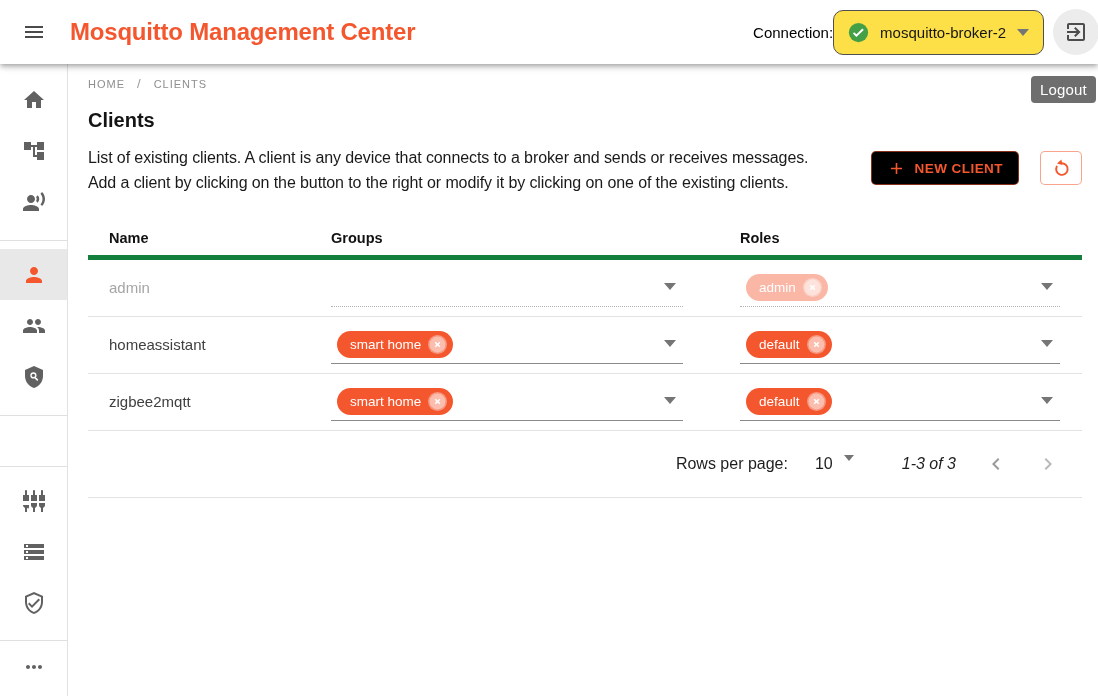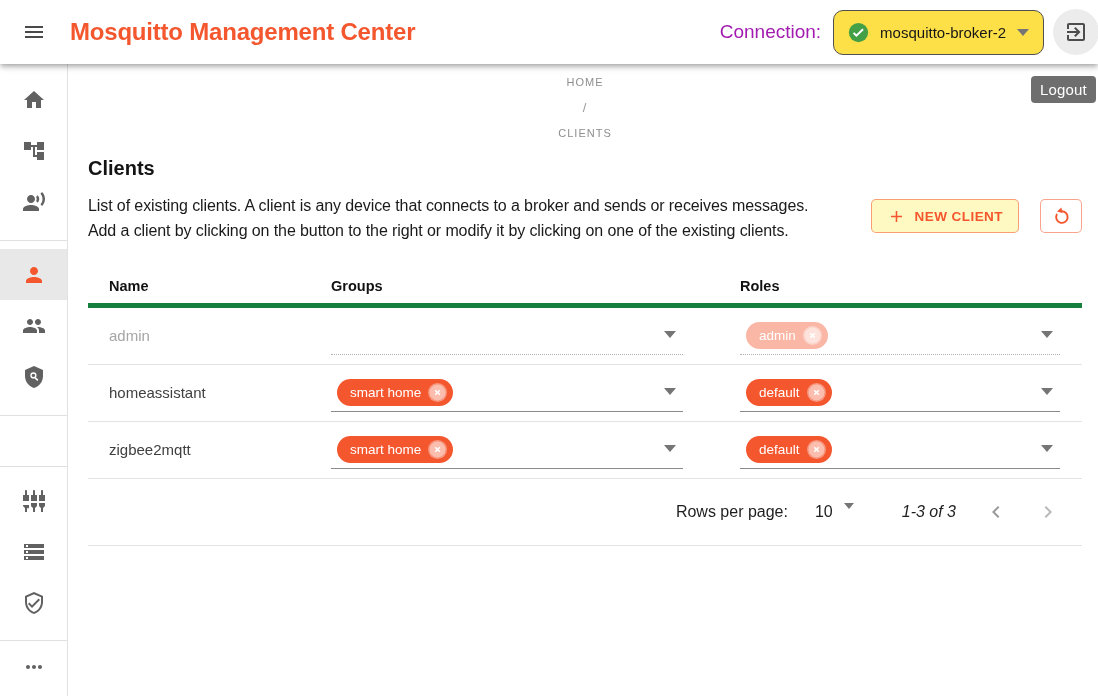--- a/index.html
+++ b/index.html
@@ -18,21 +18,21 @@
   
   .appbar{
     position:fixed;top:0;left:0;right:0;height:64px;background:#fff;z-index:100;
     display:flex;align-items:center;
     box-shadow:0 2px 4px -1px rgba(0,0,0,.2),0 4px 5px 0 rgba(0,0,0,.14),0 1px 10px 0 rgba(0,0,0,.12);
   }
   .menu-col{width:68px;display:flex;justify-content:center;}
   .icon-btn{background:none;border:none;padding:4px;color:#4a4a4a;display:flex;}
   .app-title{color:var(--primary);font-size:24px;font-weight:700;letter-spacing:-.2px;margin-left:2px;}
   .conn-area{margin-left:auto;display:flex;align-items:center;}
-  .conn-label{color:#a21caf;font-size:19px;margin-right:12px;}
+  .conn-label{color:#000000;font-size:15px;margin-right:0;}
   .conn-box{
     height:45px;border:1px solid #4f4f4f;border-radius:10px;display:flex;align-items:center;
     gap:11px;padding:0 14px;background:#fde047;cursor:pointer;
   }
   .conn-value{font-size:15px;color:#161616;}
   .tri{width:0;height:0;border-left:6px solid transparent;border-right:6px solid transparent;border-top:7px solid #757575;}
   .tri-sm{border-left-width:5px;border-right-width:5px;border-top-width:6px;}
   .logout-btn{
     width:46px;height:46px;border-radius:50%;background:#ececec;border:none;margin-left:9px;margin-right:-1px;
     display:flex;align-items:center;justify-content:center;color:#4d4d4d;flex:none;
@@ -48,29 +48,29 @@
   .sidebar{
     position:fixed;top:64px;left:0;bottom:0;width:68px;background:#fff;border-right:1px solid #e2e2e2;z-index:50;
   }
   .sb-item{height:51px;display:flex;align-items:center;justify-content:center;color:#616161;cursor:pointer;}
   .sb-item.selected{background:#e8e8e8;color:var(--primary);}
   .sb-divider{height:1px;background:#e0e0e0;}
   .sb-spacer{height:50px;}
 
   
   main{margin-left:68px;padding:76px 16px 0 20px;}
-  .breadcrumb{display:flex;align-items:center;font-size:11px;letter-spacing:1px;color:#8e8e8e;gap:12px;flex-direction:column;}
+  .breadcrumb{display:flex;align-items:center;font-size:11px;letter-spacing:1px;color:#8e8e8e;gap:12px;}
   .bc-item{cursor:pointer;}
   .bc-sep{font-size:13px;color:#9a9a9a;}
   h1{font-size:20px;font-weight:700;color:#141414;margin:18px 0 0 0;}
   .desc-row{display:flex;margin-top:13px;}
   .desc{width:748px;font-size:16px;line-height:25px;letter-spacing:-.1px;color:#1a1a1a;margin:0;}
   .actions{margin-left:auto;display:flex;gap:21px;align-items:flex-start;margin-top:6px;}
   .btn-new{
-    display:flex;align-items:center;gap:9px;height:34px;padding:0 15px;background:#fef9c3;
+    display:flex;align-items:center;gap:9px;height:34px;padding:0 15px;background:#000000;
     border:1px solid rgba(244,86,46,.55);border-radius:5px;color:var(--primary);
     font-size:13.5px;font-weight:700;letter-spacing:.45px;
   }
   .btn-refresh{
     width:42px;height:34px;background:#fff;border:1px solid rgba(244,86,46,.55);border-radius:5px;
     display:flex;align-items:center;justify-content:center;color:var(--primary);
   }
 
   
   .table{margin-top:26px;}

